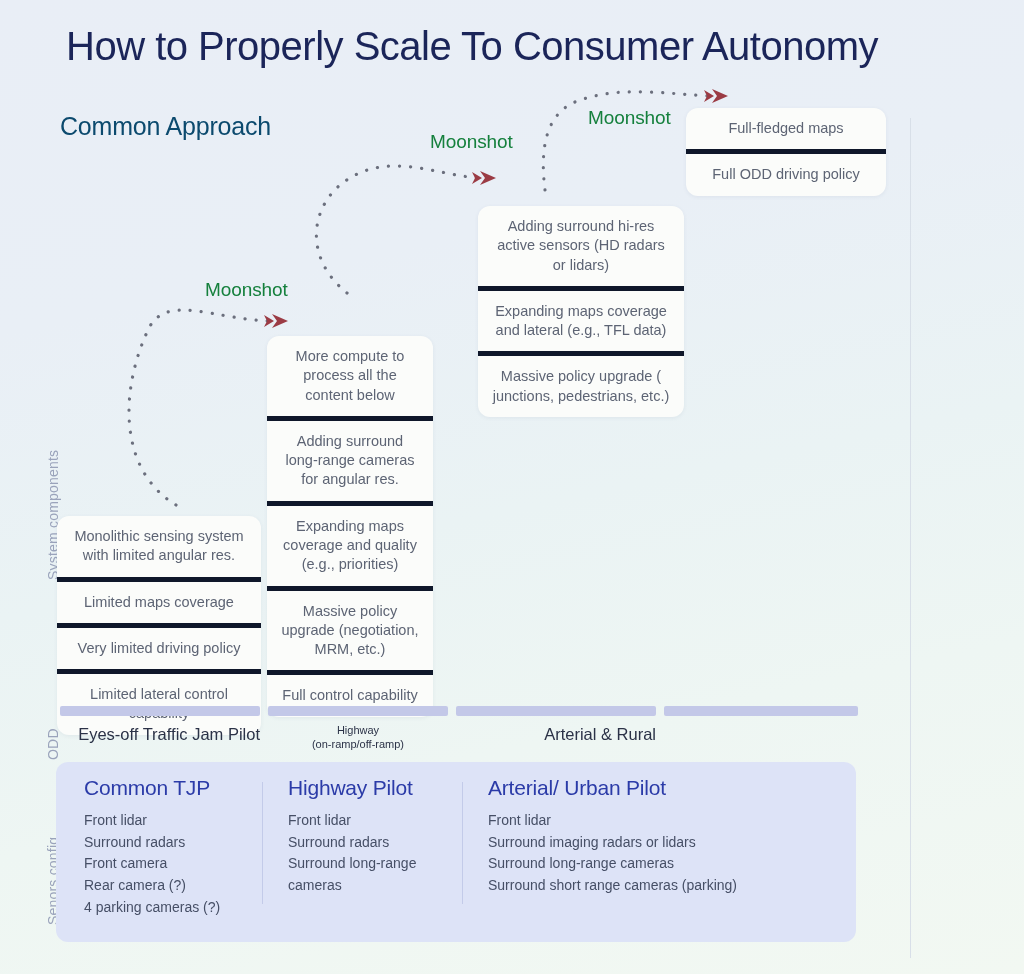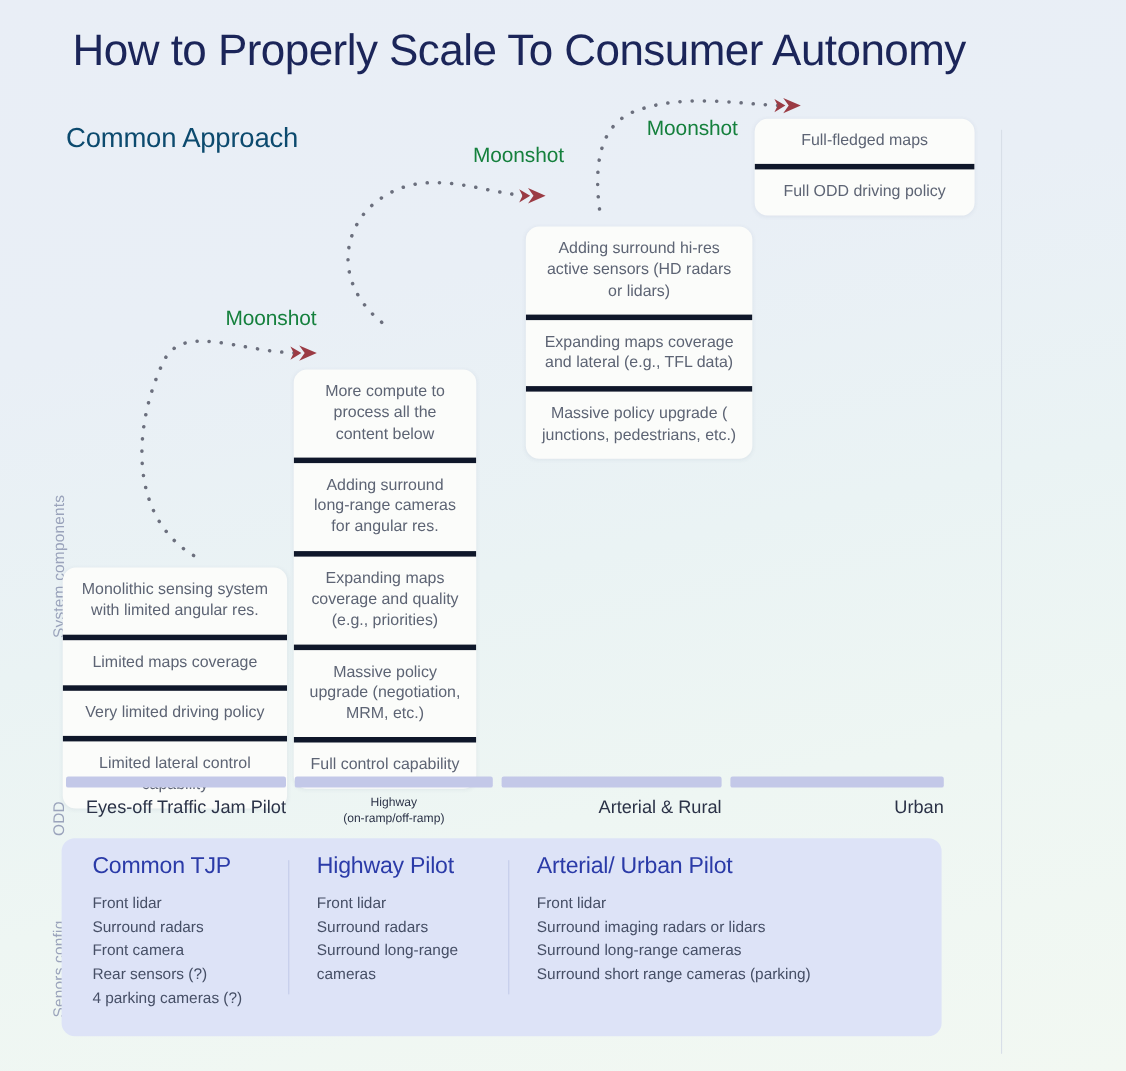--- a/index.html
+++ b/index.html
@@ -148,32 +148,29 @@
       <div class="odd-label" style="left: 0px; width: 200px;">
         <div class="big">Eyes-off Traffic Jam Pilot</div>
       </div>
       <div class="odd-label" style="left: 208px; width: 180px;">
         <div class="small">Highway</div>
         <div class="small">(on-ramp/off-ramp)</div>
       </div>
       <div class="odd-label" style="left: 396px; width: 200px;">
         <div class="big">Arterial &amp; Rural</div>
       </div>
-      <div class="odd-label" style="left: 604px; width: 194px;">
-        <div class="big">Urban</div>
-      </div>
     </div>
 
   <div id="sensors-panel">
       <div class="sensor-col" style="left: 28px;">
         <div class="title">Common TJP</div>
         <div class="item">Front lidar</div>
         <div class="item">Surround radars</div>
         <div class="item">Front camera</div>
-        <div class="item">Rear sensors (?)</div>
+        <div class="item">Rear camera (?)</div>
         <div class="item">4 parking cameras (?)</div>
       </div>
       <div class="sensor-col" style="left: 232px;">
         <div class="title">Highway Pilot</div>
         <div class="item">Front lidar</div>
         <div class="item">Surround radars</div>
         <div class="item">Surround long-range</div>
         <div class="item">cameras</div>
       </div>
       <div class="sensor-col" style="left: 432px;">

